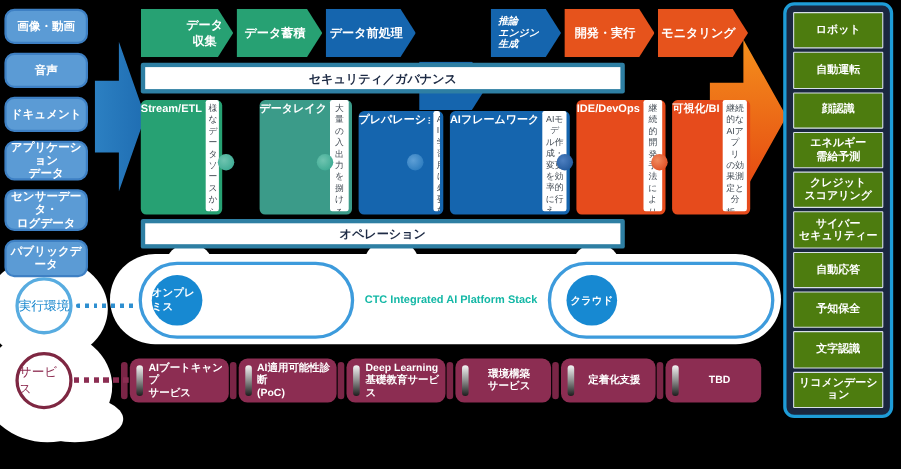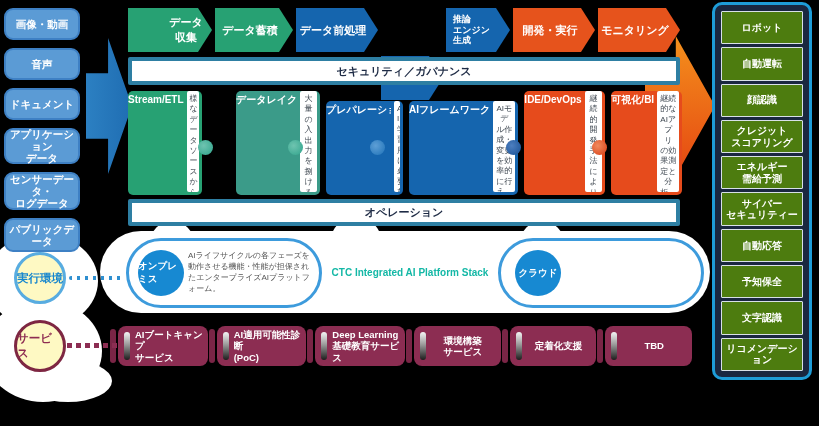--- a/index.html
+++ b/index.html
@@ -27,27 +27,27 @@
 
   
   .flow-row{position:absolute;left:128px;top:8px;width:552px;height:44px;display:flex;gap:3px;z-index:2;}
   .flow-arrow{
     height:100%;color:#fff;font-weight:bold;font-size:11px;
     display:flex;align-items:center;justify-content:center;text-align:center;
     clip-path:polygon(0 0,calc(100% - 14px) 0,100% 50%,calc(100% - 14px) 100%,0 100%);
     padding-right:8px;box-sizing:border-box;
   }
   .fa-0{width:84px;padding-left:40px;} .fa-1{width:78px;} .fa-2{width:82px;} .fa-3{width:62px;margin-top:48px;}
-  .fa-4{width:64px;font-size:9px;line-height:1.15;justify-content:flex-start;padding-left:7px;text-align:left;}
+  .fa-4{width:64px;font-size:9px;line-height:1.15;justify-content:flex-start;padding-left:7px;text-align:left;font-style:italic;}
   .fa-5{width:82px;} .fa-6{width:82px;}
   .c-green{background:#27A173;} .c-blue{background:#1565AE;} .c-orange{background:#E6531C;}
 
   
   .frame-bar{
-    position:absolute;left:128px;width:552px;background:#2E7FA3;border-radius:2px;
+    position:absolute;left:128px;width:440px;background:#2E7FA3;border-radius:2px;
     padding:4px;box-sizing:border-box;z-index:2;
   }
   .frame-bar .inner{
     background:#fff;height:100%;display:flex;align-items:center;justify-content:center;
     font-size:11px;font-weight:bold;color:#1E2B45;
   }
   .bar-security{top:57px;height:28px;}
   .bar-operation{top:199px;height:27px;}
 
   
@@ -94,22 +94,22 @@
     font-weight:bold;font-size:9.5px;display:flex;align-items:center;justify-content:center;margin:0 4px;
   }
   .platform-title{
     position:absolute;left:320px;top:238px;width:180px;height:70px;z-index:2;
     display:flex;align-items:center;justify-content:center;text-align:center;
     font-weight:bold;font-size:10px;color:#14b8a6;line-height:1.2;
   }
 
   
   .legend-circle{
-    position:absolute;left:14px;width:52px;height:52px;border-radius:50%;background:#fef9c3;
-    display:flex;align-items:center;justify-content:center;font-weight:bold;font-size:11.5px;z-index:3;
+    position:absolute;left:14px;width:52px;height:52px;border-radius:50%;background:#ffffff;
+    display:flex;align-items:center;justify-content:center;font-weight:normal;font-size:11.5px;z-index:3;
     box-sizing:border-box;
   }
   .lc-exec{top:252px;border:3px solid #58ACE0;color:#1887CE;}
   .lc-svc{top:320px;border:3px solid #7E2742;color:#8E2D52;}
   .dotline{position:absolute;z-index:3;}
   .dl-blue{left:69px;top:276px;width:56px;height:4px;border-radius:2px;
     background:repeating-linear-gradient(90deg,#2E8FD0 0 3.5px,transparent 3.5px 8px);}
   .dl-maroon{left:67px;top:343px;width:50px;height:5px;
     background:repeating-linear-gradient(90deg,#8C2D52 0 5px,transparent 5px 9px);}
 
@@ -221,21 +221,20 @@
   <div class="cloud cl-main"></div>
   <div class="cloud cl-b1"></div>
   <div class="cloud cl-b2"></div>
   <div class="cloud cl-b3"></div>
   <div class="cloud cl-exec"></div>
   <div class="cloud cl-svc"></div>
   <div class="cloud cl-svc2"></div>
 
   <div class="pill pill-left">
     <div class="env-circle">オンプレミス</div>
-    <div class="pill-desc">AIライフサイクルの各フェーズを動作させる機能・性能が担保されたエンタープライズAIプラットフォーム。</div>
   </div>
   <div class="platform-title">CTC Integrated AI Platform Stack</div>
   <div class="pill pill-right">
     <div class="env-circle">クラウド</div>
   </div>
 
   <div class="legend-circle lc-exec">実行環境</div>
   <div class="dotline dl-blue"></div>
   <div class="legend-circle lc-svc">サービス</div>
   <div class="dotline dl-maroon"></div>
@@ -250,24 +249,24 @@
     <div class="svc-box svc-center pre">環境構築
 サービス</div>
     <div class="svc-box svc-center pre">定着化支援</div>
     <div class="svc-box svc-center pre">TBD</div>
   </div>
 
   <div class="app-col">
     <div class="app-box pre">ロボット</div>
     <div class="app-box pre">自動運転</div>
     <div class="app-box pre">顔認識</div>
+    <div class="app-box pre">エネルギー
+需給予測</div>
     <div class="app-box pre">クレジット
 スコアリング</div>
-    <div class="app-box pre">エネルギー
-需給予測</div>
     <div class="app-box pre">サイバー
 セキュリティー</div>
     <div class="app-box pre">自動応答</div>
     <div class="app-box pre">予知保全</div>
     <div class="app-box pre">文字認識</div>
     <div class="app-box pre">リコメンデーション</div>
   </div>
 
 </div>
 

